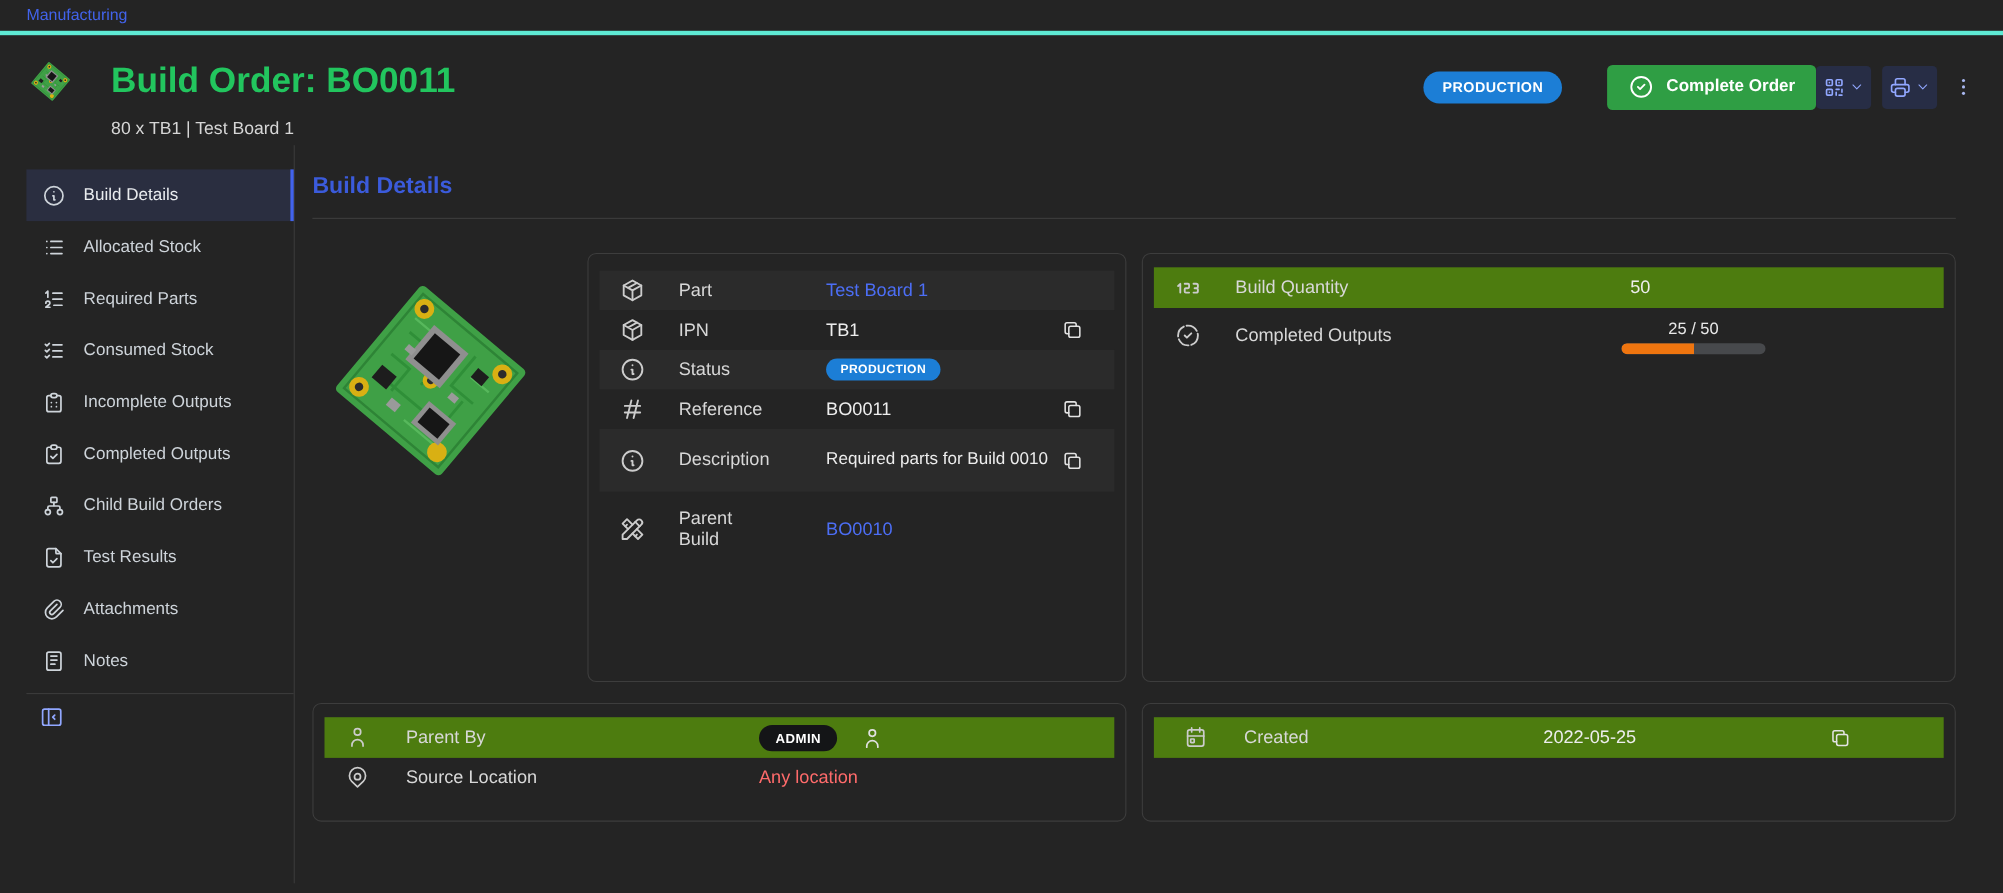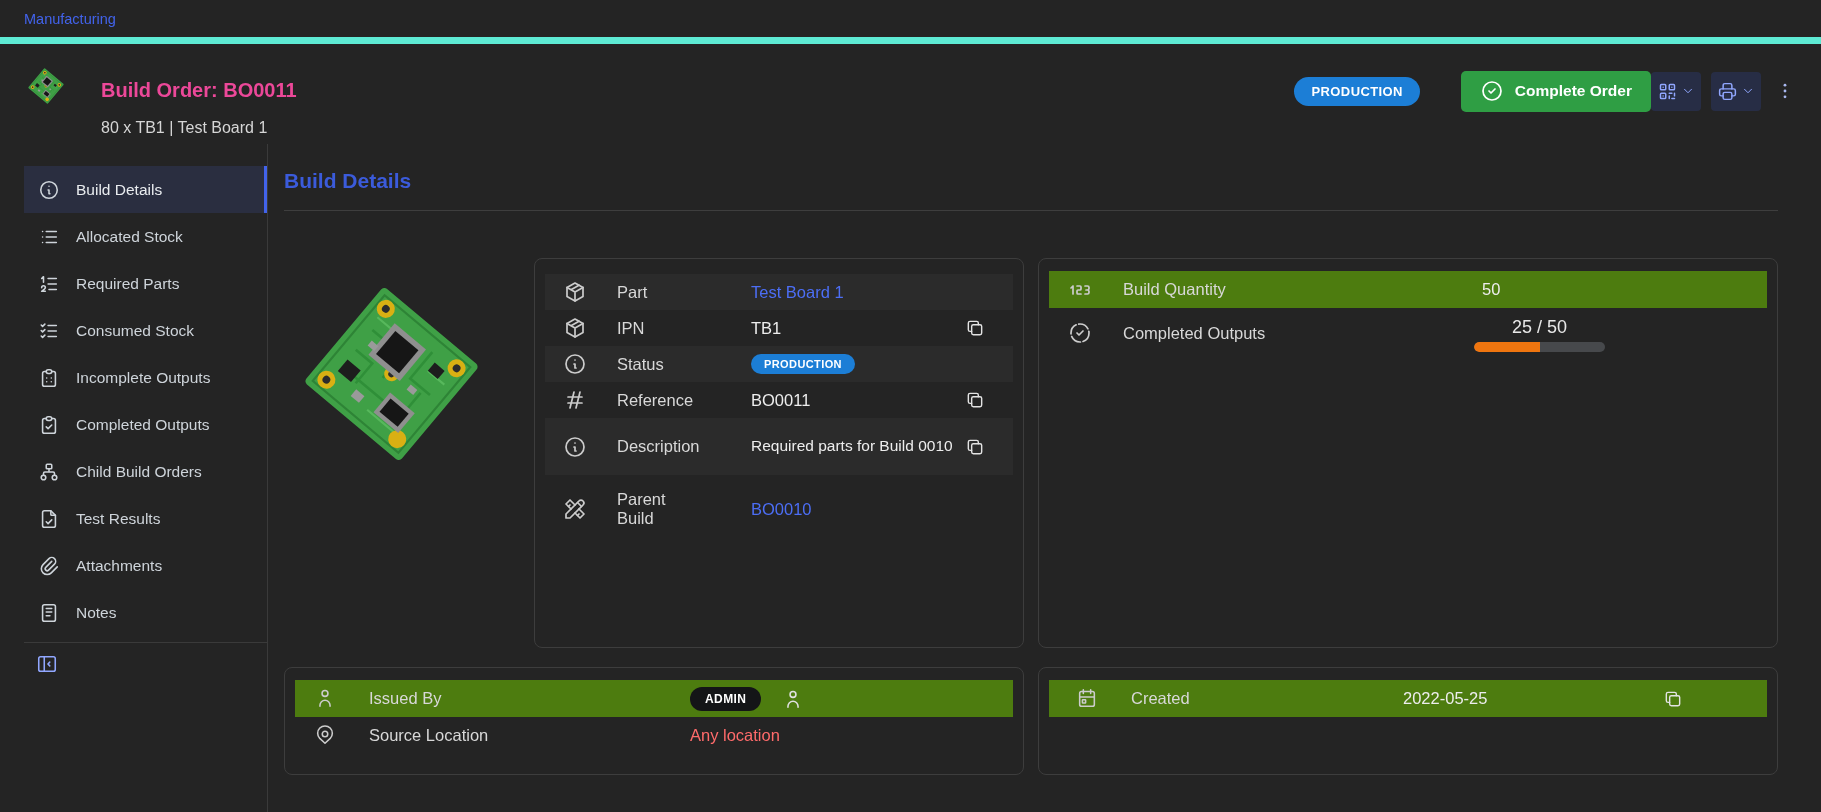--- a/index.html
+++ b/index.html
@@ -6,29 +6,29 @@
   html,body { width:1821px; height:812px; overflow:hidden; }
   body {
     background:#242424;
     font-family:"Liberation Sans", sans-serif;
     color:#d8d8d8;
   }
   svg { display:block; }
   .ticon { stroke:currentColor; fill:none; stroke-width:1.7; stroke-linecap:round; stroke-linejoin:round; }
 
   
-  .breadcrumb-bar { height:44px; display:flex; align-items:center; padding:0 24px; border-bottom:7px solid #5eead4; }
+  .breadcrumb-bar { height:32px; display:flex; align-items:center; padding:0 24px; border-bottom:4px solid #5eead4; }
   .breadcrumb-link { color:#4263eb; font-size:14.5px; text-decoration:none; cursor:pointer; }
 
   
   .page-header { height:100px; display:flex; justify-content:space-between; padding:12px 26px 0 24px; }
   .header-left { display:flex; }
   .thumb { width:44px; height:48px; margin-top:6px; cursor:pointer; }
   .titles { margin-left:33px; }
-  .page-title { color:#ec4899; font-size:20px; font-weight:bold; margin-top:23px; }
+  .page-title { color:#22c55e; font-size:32px; font-weight:bold; margin-top:11px; }
   .page-subtitle { color:#d6d6d6; font-size:16px; margin-top:17px; }
   .header-right { display:flex; align-items:center; margin-top:14px; height:42px; }
   .status-pill { background:#1c7ed6; color:#fff; font-weight:bold; font-size:13px; padding:7px 17px; border-radius:15px; letter-spacing:.4px; margin-right:41px; }
   .complete-btn { display:flex; align-items:center; gap:11px; background:#2f9e44; border:none; color:#fff; font-family:inherit; font-size:15.5px; font-weight:bold; height:41px; padding:0 19px; border-radius:5px; cursor:pointer; }
   .tool-btn { display:flex; align-items:center; justify-content:center; gap:3px; background:#272d45; border:none; color:#91a7ff; width:50px; height:39px; border-radius:4px; cursor:pointer; }
   .tool-btn + .tool-btn { margin-left:10px; }
   .tool-btn:first-of-type { margin-left:12px; }
   .menu-dots { background:none; border:none; color:#a9b8f0; margin-left:14px; cursor:pointer; }
 
   
@@ -37,21 +37,21 @@
   .side-item { height:47px; display:flex; align-items:center; gap:16px; padding-left:14px; color:#ced4da; font-size:15.5px; cursor:pointer; }
   .side-item .s-icon { width:22px; height:22px; color:#ced4da; flex-shrink:0; }
   .side-item.active { background:#2a2e40; border-right:3px solid #4263eb; color:#e9ecef; }
   .side-divider { border:none; border-top:1px solid #3a3a3a; margin:6px 0 10px 0; }
   .collapse-btn { background:none; border:none; color:#91a7ff; margin-left:12px; cursor:pointer; }
 
   main { flex:1; padding:20px 43px 0 16px; }
   .panel-title { color:#3b5bdb; font-size:21px; font-weight:bold; margin-top:5px; }
   .panel-divider { border:none; border-top:1px solid #3e3e3e; margin-top:17px; }
 
-  .grid { display:grid; grid-template-columns:1fr 1fr; column-gap:14px; row-gap:19px; margin-top:47px; }
+  .grid { display:grid; grid-template-columns:1fr 1fr; column-gap:14px; row-gap:19px; margin-top:31px; }
   .card { border:1px solid #3d3d3d; border-radius:8px; background:#242424; }
   .row1 { height:390px; }
   .row2 { height:108px; }
   .cell-left { display:flex; }
   .pcb-image { width:215px; height:228px; margin:2px 35px 0 0; flex-shrink:0; cursor:pointer; }
   .details-card { flex:1; padding:15px 10px; }
   .pad-card { padding:12px 10px; }
 
   
   .drow { display:flex; align-items:center; min-height:36px; padding:4px 0; font-size:16.5px; }
@@ -68,21 +68,21 @@
   
   .qrow { display:flex; align-items:center; min-height:37px; padding:2px 0; font-size:16.5px; }
   .qrow.stripe { background:#4d7c0f; }
   .q-icon { width:24px; height:24px; margin-left:19px; color:#cccccc; flex-shrink:0; }
   .q-label { margin-left:31px; color:#d8d8d8; flex-shrink:0; }
   .w-qty { width:359px; }
   .w-issue { width:321px; }
   .w-created { width:272px; }
   .q-value { color:#ededed; }
   .progress-wrap { width:131px; margin-left:-8px; padding-top:2px; }
-  .progress-label { font-size:18px; color:#e8e8e8; text-align:center; margin-bottom:4px; }
+  .progress-label { font-size:15px; color:#e8e8e8; text-align:center; margin-bottom:4px; }
   .progress-track { width:131px; height:10px; border-radius:5px; background:#47494c; overflow:hidden; }
   .progress-fill { height:10px; background:#ef750f; border-radius:5px 0 0 5px; }
   .admin-pill { background:#141517; color:#fff; font-weight:bold; font-size:12px; letter-spacing:.4px; padding:5px 15px; border-radius:14px; }
   .issued-user-icon { width:22px; height:22px; color:#e0e0e0; margin-left:21px; }
   .red-text { color:#ff6b6b; }
   .created-copy { margin-right:84px; }
 </style>
 </head>
 <body>
 
@@ -423,21 +423,21 @@
         </div>
 
         <div class="card row2 pad-card">
           <div class="qrow stripe">
             <span class="q-icon">
                 <svg class="ticon" width="22" height="22" viewBox="0 0 24 24">
                   <circle cx="12" cy="7" r="3.2"></circle>
                   <path d="M6.5 21v-1a5.5 5.5 0 0 1 11 0v1"></path>
                 </svg>
               </span>
-            <span class="q-label w-issue">Issued By</span>
+            <span class="q-label w-issue">Parent By</span>
             <span class="admin-pill">ADMIN</span>
             <span class="issued-user-icon">
                 <svg class="ticon" width="22" height="22" viewBox="0 0 24 24">
                   <circle cx="12" cy="7" r="3.2"></circle>
                   <path d="M6.5 21v-1a5.5 5.5 0 0 1 11 0v1"></path>
                 </svg>
               </span>
           </div>
           <div class="qrow">
             <span class="q-icon">

